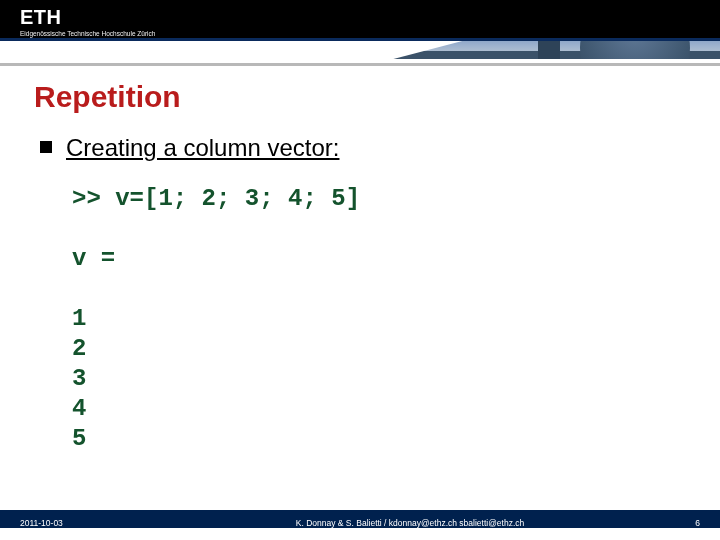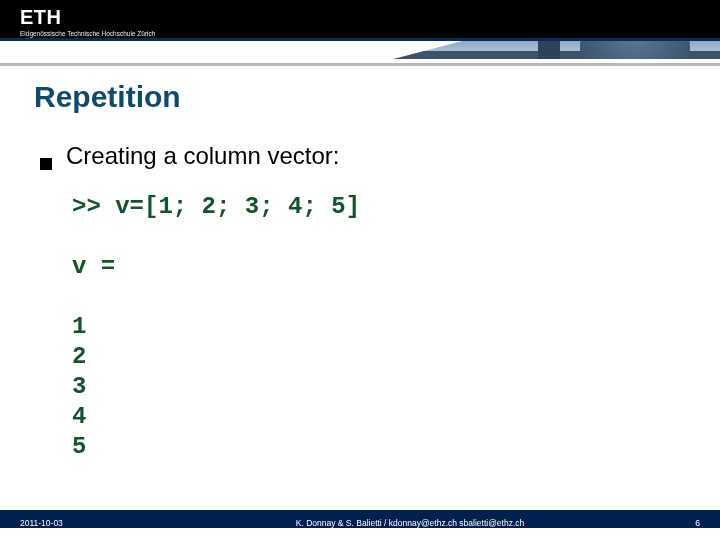--- a/index.html
+++ b/index.html
@@ -14,23 +14,23 @@
   .sky { position: absolute; inset: 0; background: linear-gradient(180deg,#4b6ea3 0%,#6f8fbe 40%,#a0b4cf 70%,#cfd6d6 100%); }
   .dome { position: absolute; right: 30px; bottom: -40px; width: 110px; height: 110px; background: radial-gradient(circle at 50% 35%, #5f7896 0%, #3f576f 60%, #2e4358 100%); border-radius: 50%; }
   .tower { position: absolute; right: 160px; bottom: -5px; width: 22px; height: 45px; background: #2e4358; }
   .tower::after { content: ""; position: absolute; top: -12px; left: 4px; width: 14px; height: 14px; background: #2e4358; border-radius: 50% 50% 0 0; }
   .wall { position: absolute; left: 0; right: 0; bottom: -2px; height: 14px; background: #3b5269; }
   .tri-overlay { position: absolute; top: 0; left: -1px; width: 0; height: 0; border-top: 0 solid transparent; border-bottom: 60px solid transparent; border-left: 230px solid #fff; }
   .blue-strip { position: absolute; left: 0; right: 0; top: 38px; height: 3px; background: #0a2a5c; }
   .white-gap { position: absolute; left: 0; right: 0; top: 59px; height: 4px; background: #fff; }
   .grey-bar { position: absolute; left: 0; right: 0; top: 63px; height: 3px; background: #b8b8b8; }
   .content { flex: 1; padding: 12px 34px 0 34px; }
-  .title { font-size: 30px; font-weight: bold; color: #0c4a6e; margin-bottom: 28px; }
+  .title { font-size: 30px; font-weight: bold; color: #b91c1c; margin-bottom: 20px; }
   .bullet-block { padding-left: 6px; }
-  .bullet-row { display: flex; align-items: flex-end; margin-bottom: 22px; }
+  .bullet-row { display: flex; align-items: flex-start; margin-bottom: 22px; text-decoration: underline; }
   .bullet-mark { width: 12px; height: 12px; background: #000; margin-right: 14px; margin-top: 7px; flex-shrink: 0; }
   .bullet-text { font-size: 24px; color: #000; }
   .code-block { font-family: "Courier New", Courier, monospace; font-size: 24px; font-weight: bold; color: #14532d; padding-left: 32px; line-height: 1.25; white-space: pre; }
   .footer { position: absolute; left: 0; right: 0; bottom: 0; height: 18px; background: #00214e; color: #fff; font-size: 8.5px; display: flex; align-items: flex-end; }
   .footer .date { padding-left: 20px; width: 160px; }
   .footer .authors { flex: 1; text-align: center; margin-top: 18px; }
   .footer .pagenum { width: 60px; text-align: right; padding-right: 20px; }
 </style>
 </head>
 <body>

